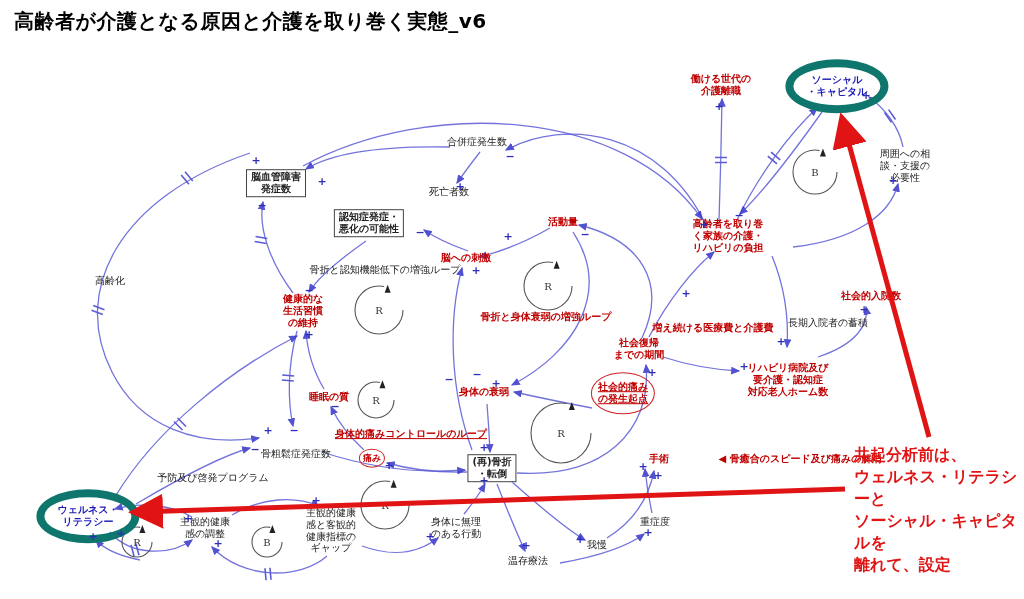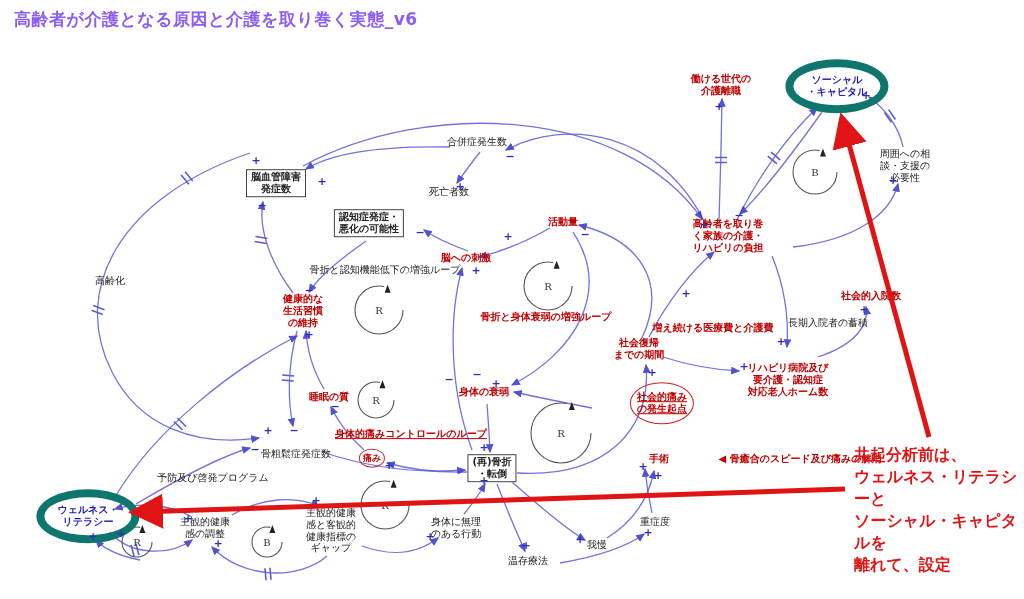--- a/index.html
+++ b/index.html
@@ -1,18 +1,18 @@
 <!DOCTYPE html>
 <html><head>
 <meta charset="utf-8">
 <style>
   html,body{margin:0;padding:0;background:#fff;}
   .canvas{position:relative;width:1024px;height:599px;background:#fff;
           font-family:"DejaVu Sans",sans-serif;overflow:hidden;}
-  .title{position:absolute;left:14px;top:8px;font-size:17px;font-weight:bold;color:#8b5cf6;
+  .title{position:absolute;left:14px;top:8px;font-size:20px;font-weight:bold;color:#000000;
          letter-spacing:.5px;}
   .subtitle{position:absolute;left:38px;top:82px;font-size:11px;color:#333;
             border:1px solid #666;padding:1px 5px;letter-spacing:1.5px;background:#fff;}
   .layer{position:absolute;left:0;top:0;width:1024px;height:599px;pointer-events:none;}
   .curve{fill:none;stroke:#5b5bd6;stroke-width:1.3;opacity:.85;}
   .delay-mark path{stroke:#5b5bd6;stroke-width:1.6;fill:none;}
   .loop-arc{fill:none;stroke:#555;stroke-width:1.1;}
   .loop-letter{font-size:10px;fill:#333;text-anchor:middle;font-family:"DejaVu Serif",serif;}
   .redline{stroke:#e01414;stroke-width:5;fill:none;}
   .node{position:absolute;transform:translate(-50%,-50%);font-size:10px;line-height:1.18;
@@ -174,21 +174,21 @@
       <div class="node c-red" style="left: 728px; top: 236px;">高齢者を取り巻<br>く家族の介護・<br>リハビリの負担</div>
       <div class="node c-red" style="left: 871px; top: 296px;">社会的入院数</div>
       <div class="node c-red" style="left: 713px; top: 328px;">増え続ける医療費と介護費</div>
       <div class="node c-red" style="left: 639px; top: 349px;">社会復帰<br>までの期間</div>
       <div class="node c-red" style="left: 788px; top: 372px; margin-top: 8px;">リハビリ病院及び<br>要介護・認知症<br>対応老人ホーム数</div>
       <div class="node c-red" style="left: 563px; top: 222px;">活動量</div>
       <div class="node c-red" style="left: 466px; top: 258px;">脳への刺激</div>
       <div class="node c-red" style="left: 303px; top: 311px;">健康的な<br>生活習慣<br>の維持</div>
       <div class="node c-red" style="left: 329px; top: 397px;">睡眠の質</div>
       <div class="node c-red" style="left: 484px; top: 392px;">身体の衰弱</div>
-      <div class="node red-circle c-red u" style="left: 623px; top: 403px; margin-left: 39px;">社会的痛み<br>の発生起点</div>
+      <div class="node red-circle c-red u" style="left: 623px; top: 393px;">社会的痛み<br>の発生起点</div>
       <div class="node c-red" style="left: 546px; top: 317px;">骨折と身体衰弱の増強ループ</div>
       <div class="node c-red u" style="left: 411px; top: 434px;">身体的痛みコントロールのループ</div>
       <div class="node pain-circle c-red" style="left: 372px; top: 458px;">痛み</div>
       <div class="node c-red" style="left: 659px; top: 459px;">手術</div>
       <div class="node c-red" style="left: 764px; top: 459px; margin-left: 36px;">◀ 骨癒合のスピード及び痛みの解消</div>
       <div class="node red-ellipse c-blue" style="left: 88px; top: 516px;">ウェルネス・<br>リテラシー</div>
     </div>
   <div id="signs-host" class="layer">
       <span class="sign" style="left: 256px; top: 160px;">+</span>
       <span class="sign" style="left: 322px; top: 181px;">+</span>

